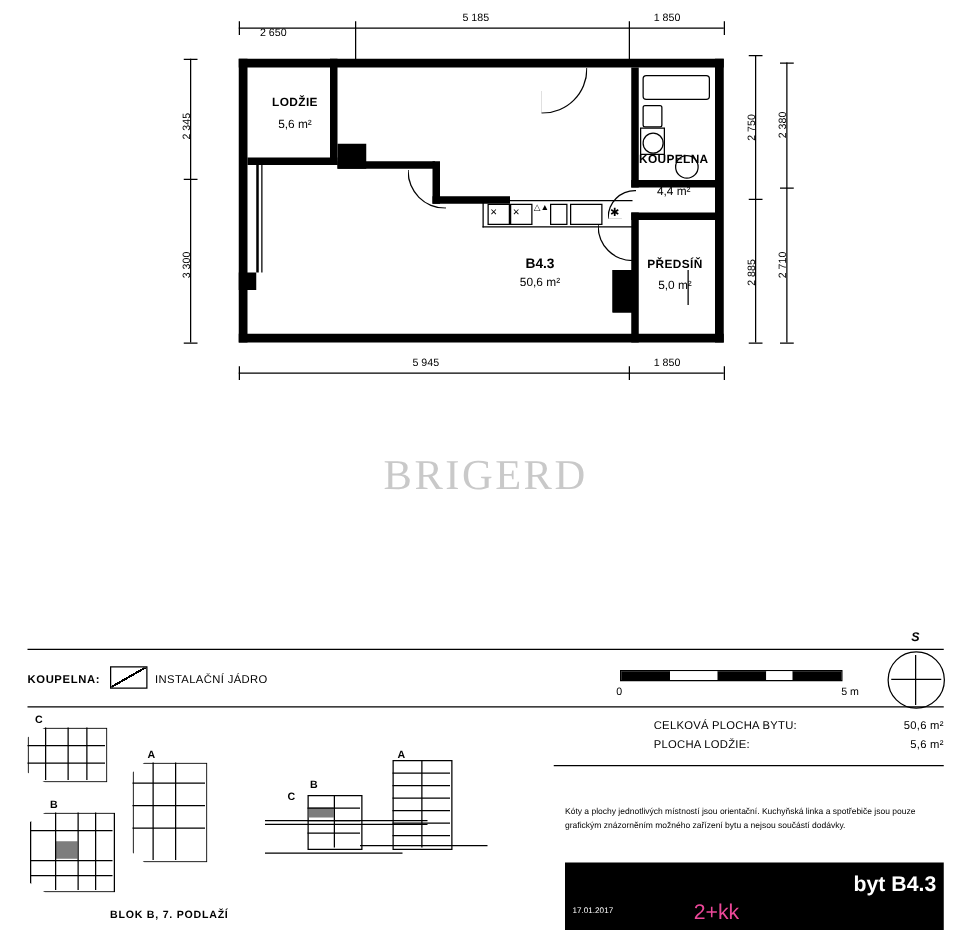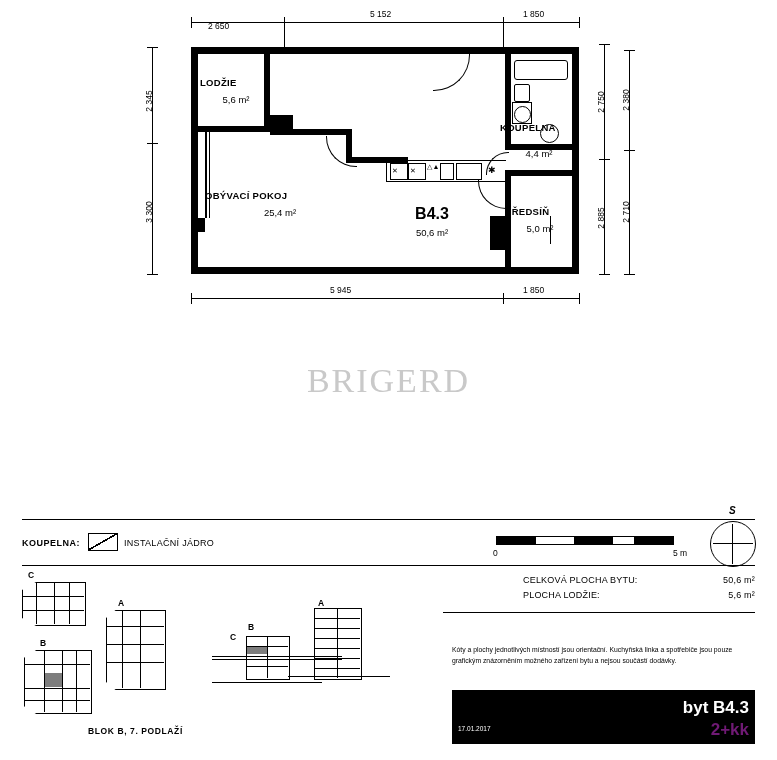--- a/index.html
+++ b/index.html
@@ -6,23 +6,23 @@
   body {
     width:777px; height:760px;
     background:#ffffff;
     font-family:"Liberation Sans", sans-serif;
     color:#000000;
     position:relative;
     overflow:hidden;
   }
   .abs { position:absolute; }
   .dimtxt { font-size:8.5px; }
-  .roomname { font-size:9.5px; font-weight:bold; letter-spacing:.3px; }
+  .roomname { font-size:9.5px; font-weight:bold; letter-spacing:.3px; text-align:center; }
   .roomarea { font-size:9.5px; text-align:center; }
-  .unitcode { font-size:16px; font-weight:bold; text-align:center; }
+  .unitcode { font-size:11px; font-weight:bold; text-align:center; }
   .unitarea { font-size:9.5px; text-align:center; }
 
   
   #plan { left:150px; top:40px; width:460px; height:240px; }
 
   .wall { background:#000; position:absolute; }
 
   
   .hair { background:#000; position:absolute; }
 
@@ -45,21 +45,21 @@
   .compass-n { position:absolute; font-size:10px; font-style:italic; font-weight:bold; }
 
   .areatable { position:absolute; font-size:9px; font-weight:normal; letter-spacing:.2px; }
   .areatable .row { display:flex; justify-content:space-between; width:232px; line-height:15px; }
 
   .note { position:absolute; font-size:6.8px; line-height:1.55; width:300px; }
 
   .titleblock { position:absolute; background:#000; color:#fff; }
   .tb-date { position:absolute; font-size:6.5px; color:#fff; }
   .tb-unit { position:absolute; font-size:17px; font-weight:bold; color:#fff; text-align:right; }
-  .tb-type { position:absolute; font-size:17px; font-weight:bold; color:#701a75; text-align:right; }
+  .tb-type { position:absolute; font-size:17px; font-weight:normal; color:#ec4899; }
 
   .blocklabel { position:absolute; font-size:8.5px; font-weight:bold; letter-spacing:.6px; }
   .keyletter { position:absolute; font-size:8.5px; font-weight:bold; }
 
   
   .keyblk { position:absolute; border:1px solid #000; }
   .keygrey { position:absolute; background:#7d7d7d; }
 
   
   #watermark { position:absolute; left:0; width:777px; text-align:center;
@@ -73,21 +73,21 @@
 </style>
 </head>
 <body>
 
 <div class="abs dimline" style="left:191px; top:22px; width:388px;"></div>
 <div class="abs dimvline" style="left:191px; top:17px; height:11px;"></div>
 <div class="abs dimvline" style="left:284px; top:17px; height:11px;"></div>
 <div class="abs dimvline" style="left:503px; top:17px; height:11px;"></div>
 <div class="abs dimvline" style="left:579px; top:17px; height:11px;"></div>
 <div class="abs dimtxt" style="left:208px; top:21px;">2 650</div>
-<div class="abs dimtxt" style="left:370px; top:9px;">5 152</div>
+<div class="abs dimtxt" style="left:370px; top:9px;">5 185</div>
 <div class="abs dimtxt" style="left:523px; top:9px;">1 850</div>
 
 <div class="abs dimvline" style="left:284px; top:28px; height:22px;"></div>
 <div class="abs dimvline" style="left:503px; top:28px; height:22px;"></div>
 
 <div class="abs dimvline" style="left:152px; top:47px; height:227px;"></div>
 <div class="abs dimline" style="left:147px; top:47px; width:11px;"></div>
 <div class="abs dimline" style="left:147px; top:143px; width:11px;"></div>
 <div class="abs dimline" style="left:147px; top:274px; width:11px;"></div>
 <div class="abs dimtxt" style="left:138px; top:96px; transform:rotate(-90deg); transform-origin:center;">2 345</div>
@@ -177,24 +177,20 @@
     <div class="roomname">LODŽIE</div>
     <div class="roomarea" style="margin-top:6px;">5,6 m²</div>
   </div>
 
 
   <div class="abs" style="left:350px; top:82px; width:78px;">
     <div class="roomname">KOUPELNA</div>
     <div class="roomarea" style="margin-top:15px;">4,4 m²</div>
   </div>
 
-  <div class="abs" style="left:55px; top:150px; width:150px;">
-    <div class="roomname">OBÝVACÍ POKOJ</div>
-    <div class="roomarea" style="margin-top:6px;">25,4 m²</div>
-  </div>
 
   <div class="abs" style="left:355px; top:166px; width:70px;">
     <div class="roomname">PŘEDSÍŇ</div>
     <div class="roomarea" style="margin-top:6px;">5,0 m²</div>
   </div>
 
   <div class="abs" style="left:230px; top:165px; width:104px;">
     <div class="unitcode">B4.3</div>
     <div class="unitarea" style="margin-top:4px;">50,6 m²</div>
   </div>

